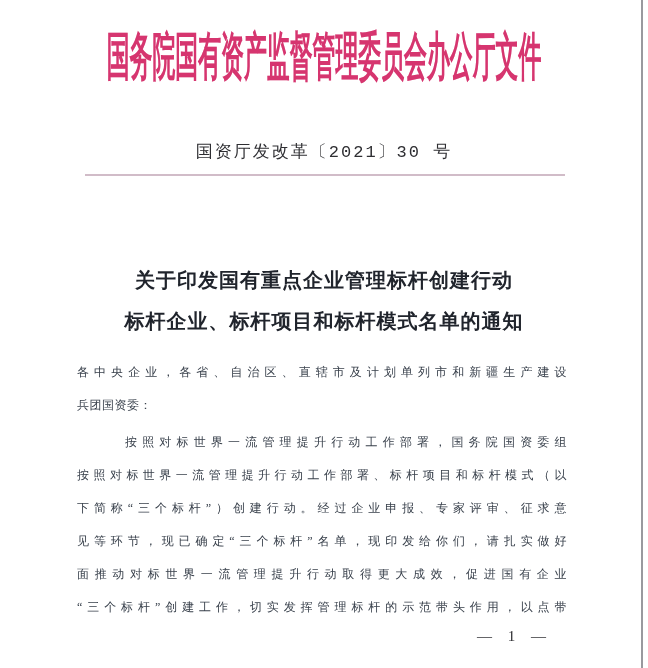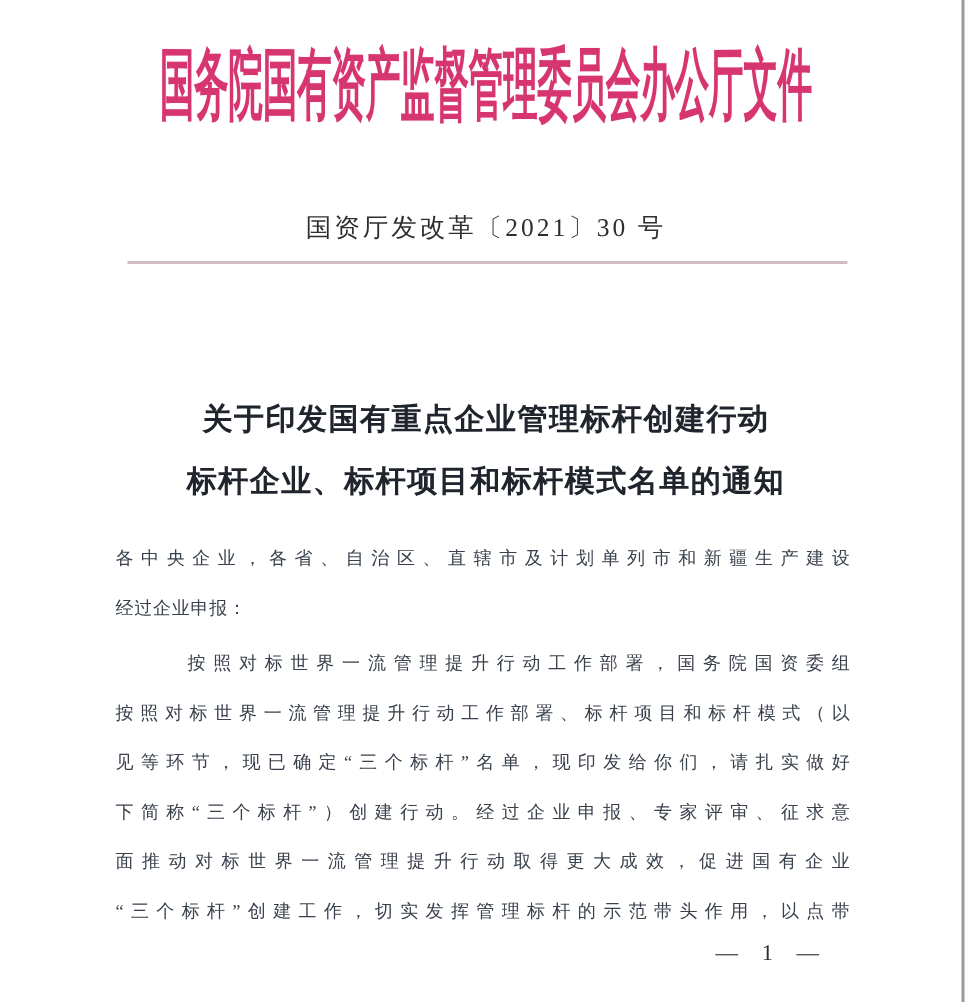--- a/index.html
+++ b/index.html
@@ -46,20 +46,21 @@
     text-shadow: 0 0 1px rgba(214,53,111,0.35);
   }
   .doc-number {
     position: absolute;
     top: 140px; left: 0;
     width: 100%;
     text-align: center;
     font-size: 17px;
     color: var(--muted-text);
     letter-spacing: 2px;
+    font-family: Liberation Mono, monospace;
   }
   .separator {
     position: absolute;
     top: 174px; left: 85px;
     width: 480px; height: 2px;
     background: var(--separator-line);
     opacity: 0.45;
   }
   .doc-title {
     position: absolute;
@@ -115,25 +116,25 @@
 
   <div class="separator"></div>
 
   <div class="doc-title">
     <div>关于印发国有重点企业管理标杆创建行动</div>
     <div>标杆企业、标杆项目和标杆模式名单的通知</div>
   </div>
 
   <div class="body-block">
     <div class="jline">各中央企业，各省、自治区、直辖市及计划单列市和新疆生产建设</div>
-    <div class="lline">经过企业申报：</div>
+    <div class="lline">兵团国资委：</div>
 
     <div class="jline para-start">按照对标世界一流管理提升行动工作部署，国务院国资委组</div>
     <div class="jline">按照对标世界一流管理提升行动工作部署、标杆项目和标杆模式（以</div>
+    <div class="jline">下简称“三个标杆”）创建行动。经过企业申报、专家评审、征求意</div>
     <div class="jline">见等环节，现已确定“三个标杆”名单，现印发给你们，请扎实做好</div>
-    <div class="jline">下简称“三个标杆”）创建行动。经过企业申报、专家评审、征求意</div>
     <div class="jline">面推动对标世界一流管理提升行动取得更大成效，促进国有企业</div>
     <div class="jline">“三个标杆”创建工作，切实发挥管理标杆的示范带头作用，以点带</div>
   </div>
 
   <div class="page-number">— 1 —</div>
 
 </div>
 
 </body></html>

